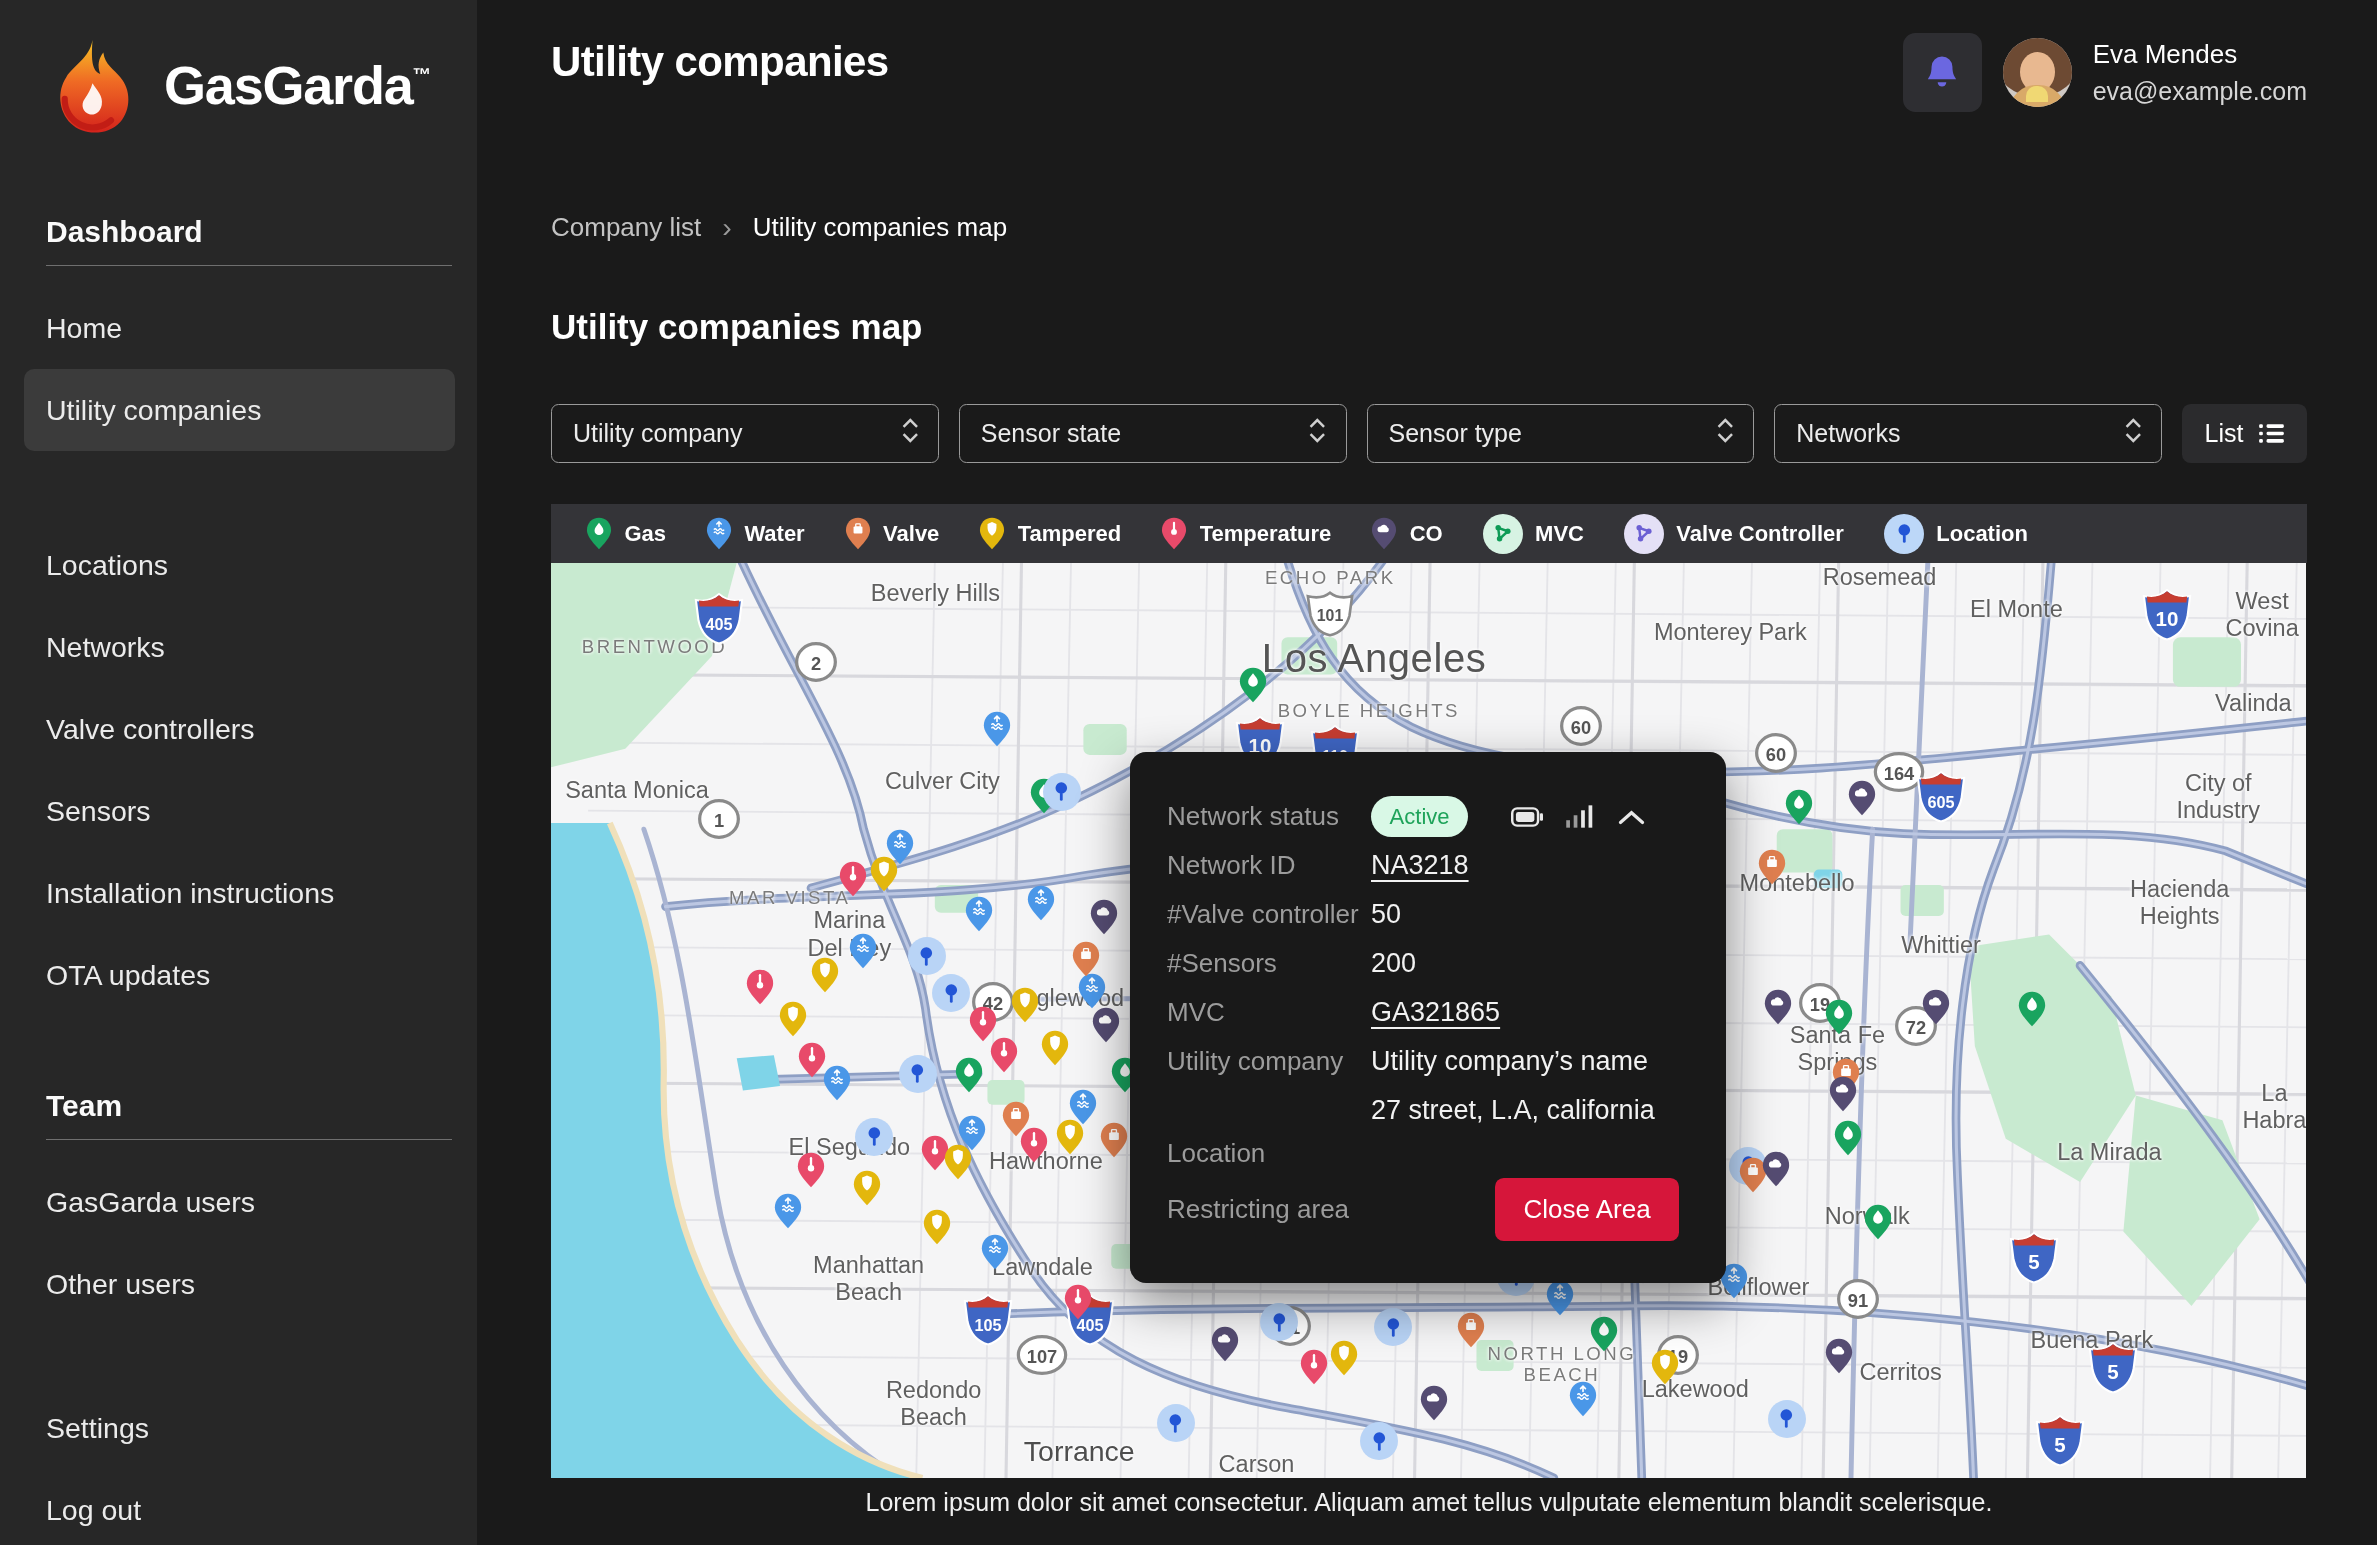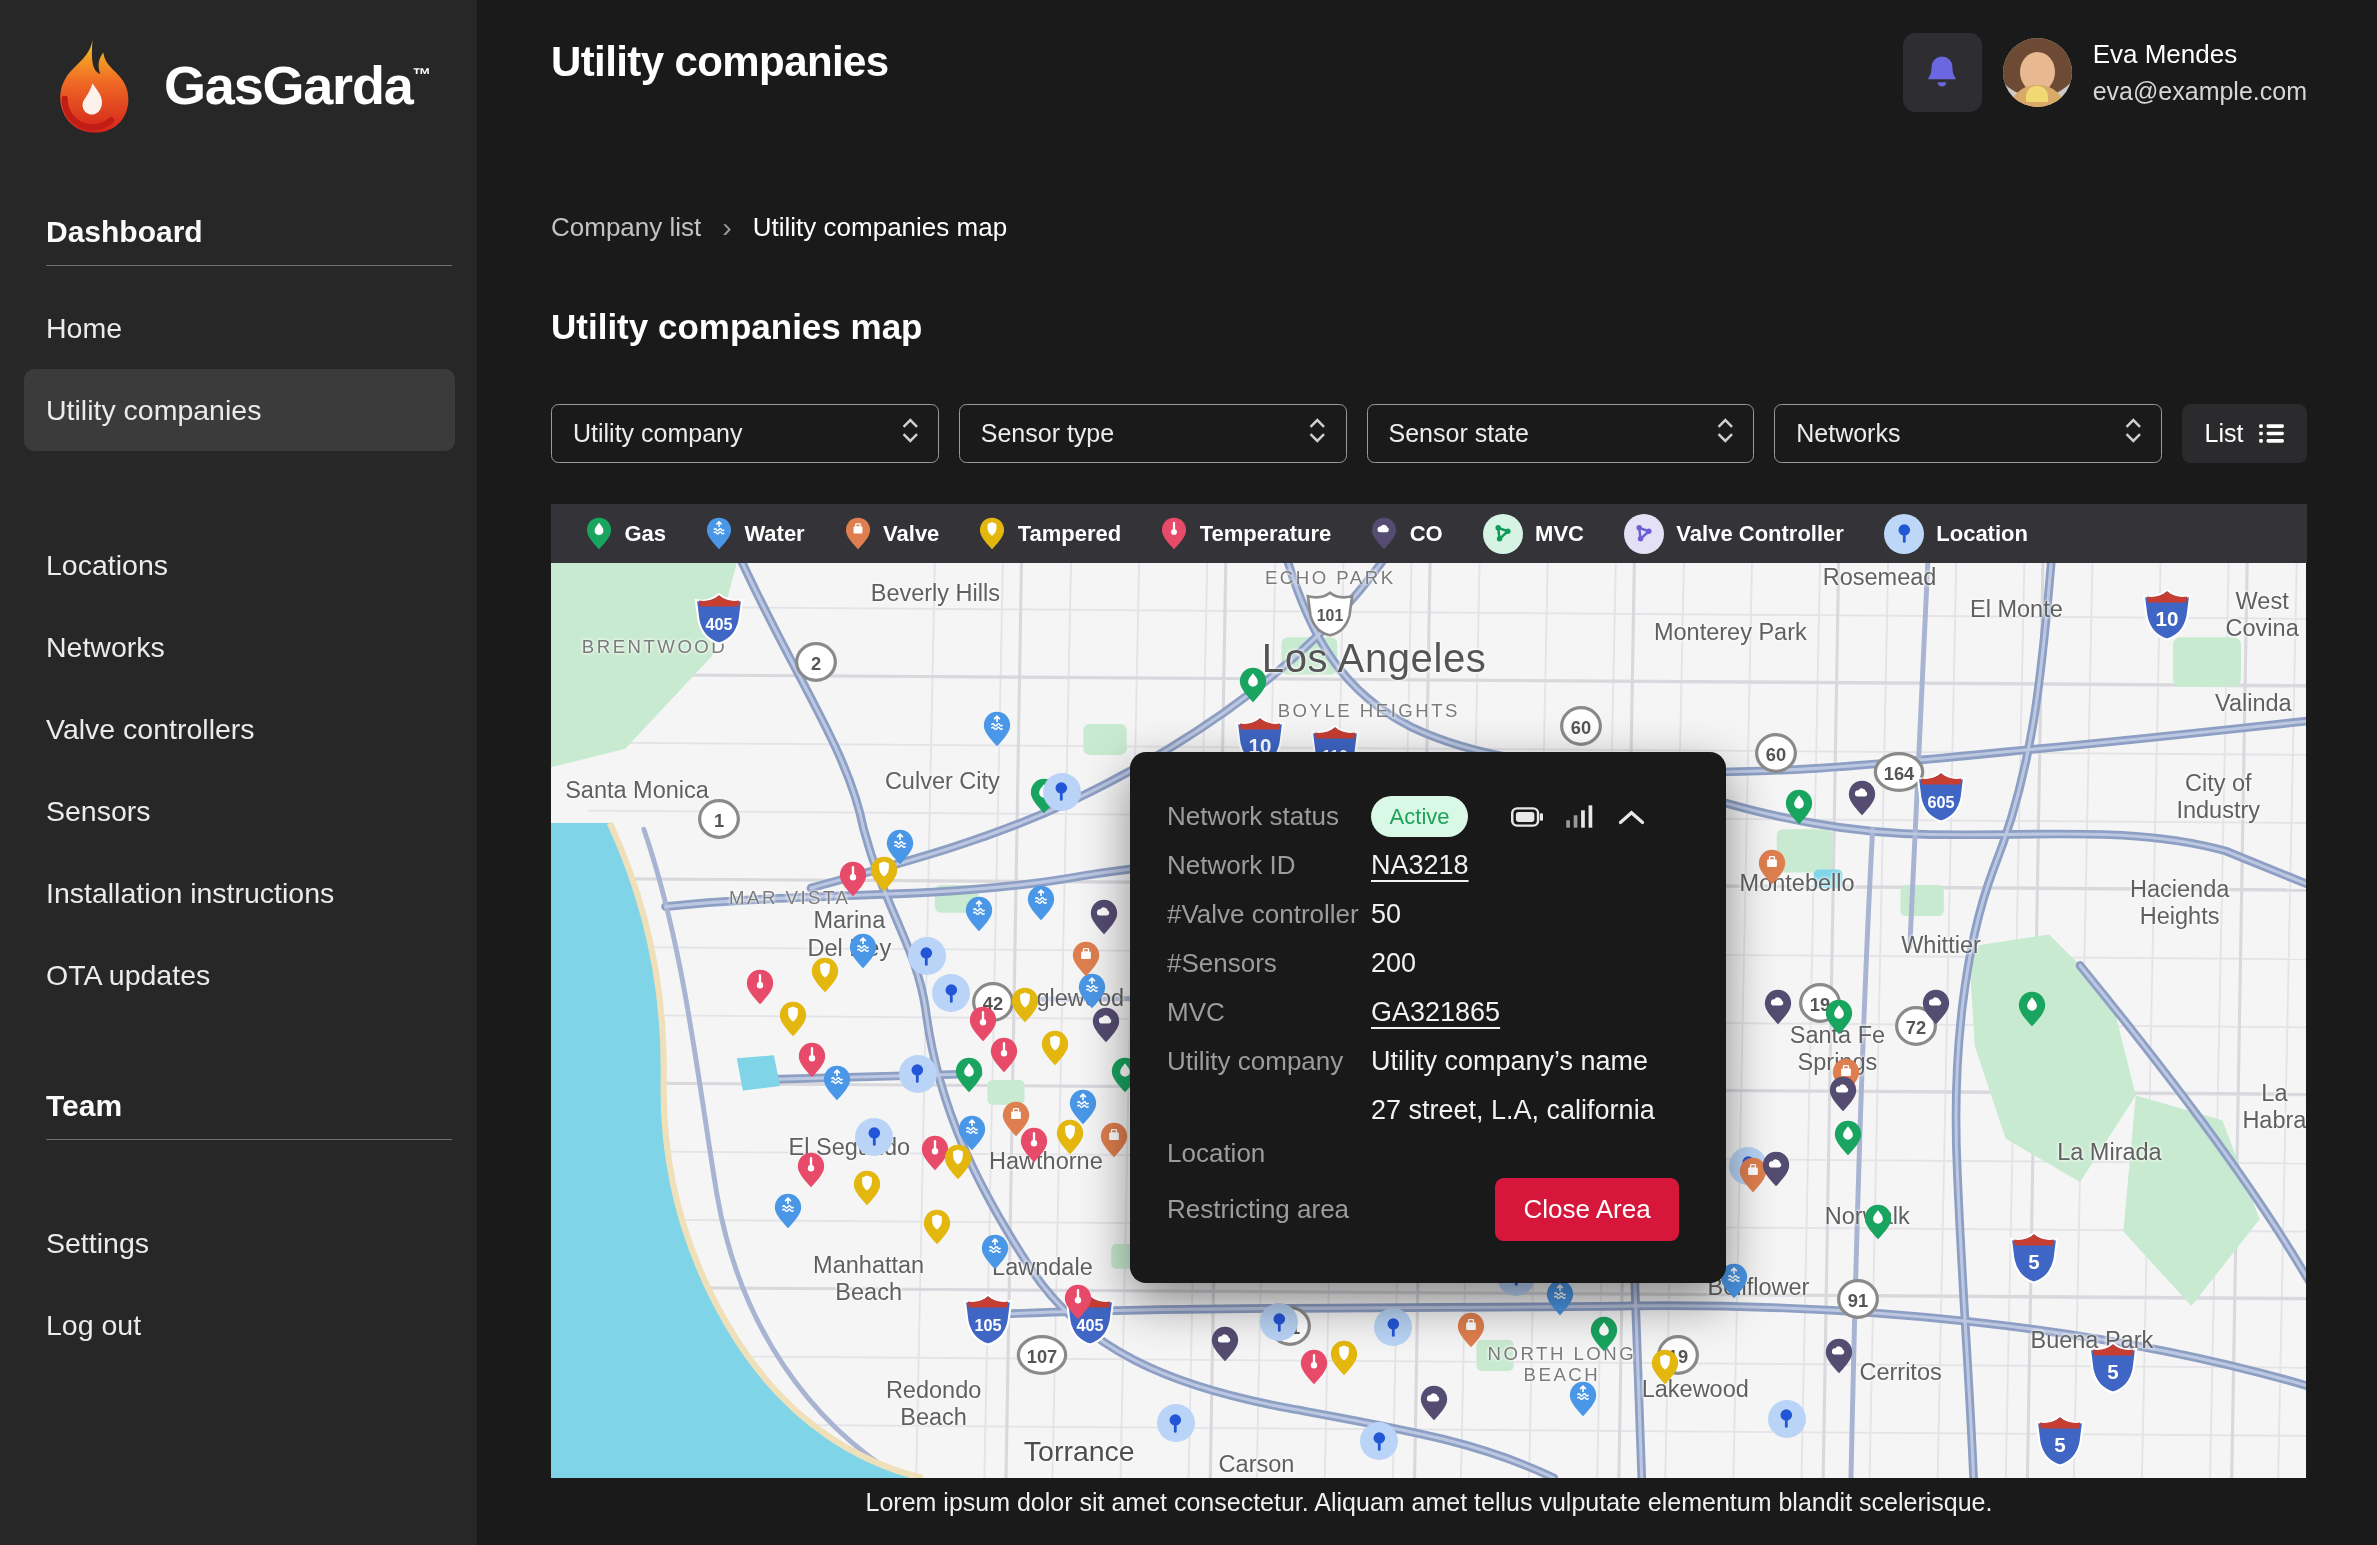--- a/index.html
+++ b/index.html
@@ -129,20 +129,24 @@
           <div class="side-item">Locations</div>
           <div class="side-item">Networks</div>
           <div class="side-item">Valve controllers</div>
           <div class="side-item">Sensors</div>
           <div class="side-item">Installation instructions</div>
           <div class="side-item">OTA updates</div>
         </div>
       </div>
       <div class="side-section">
         <div class="side-heading">Team</div>
+        <div class="side-items">
+          <div class="side-item">GasGarda users</div>
+          <div class="side-item">Other users</div>
+        </div>
       </div>
     </div>
   <div class="side-foot" id="sidebar-footer">
       <div class="side-item">Settings</div>
       <div class="side-item">Log out</div>
     </div>
 </div>
 
 <div class="main">
   <div class="topbar">
@@ -178,28 +182,28 @@
   <div class="filters" id="filters">
 
     <div class="select">
         <span>Utility company</span>
         <span><svg width="18.6" height="27" viewBox="0 0 15 22">
             <path d="M2,8 L7.5,2.5 L13,8" fill="none" stroke="#cfcfcf" stroke-width="2"></path>
             <path d="M2,14 L7.5,19.5 L13,14" fill="none" stroke="#cfcfcf" stroke-width="2"></path>
           </svg></span>
       </div>
       <div class="select">
-        <span>Sensor type</span>
+        <span>Sensor state</span>
         <span><svg width="18.6" height="27" viewBox="0 0 15 22">
             <path d="M2,8 L7.5,2.5 L13,8" fill="none" stroke="#cfcfcf" stroke-width="2"></path>
             <path d="M2,14 L7.5,19.5 L13,14" fill="none" stroke="#cfcfcf" stroke-width="2"></path>
           </svg></span>
       </div>
       <div class="select">
-        <span>Sensor state</span>
+        <span>Sensor type</span>
         <span><svg width="18.6" height="27" viewBox="0 0 15 22">
             <path d="M2,8 L7.5,2.5 L13,8" fill="none" stroke="#cfcfcf" stroke-width="2"></path>
             <path d="M2,14 L7.5,19.5 L13,14" fill="none" stroke="#cfcfcf" stroke-width="2"></path>
           </svg></span>
       </div>
       <div class="select">
         <span>Networks</span>
         <span><svg width="18.6" height="27" viewBox="0 0 15 22">
             <path d="M2,8 L7.5,2.5 L13,8" fill="none" stroke="#cfcfcf" stroke-width="2"></path>
             <path d="M2,14 L7.5,19.5 L13,14" fill="none" stroke="#cfcfcf" stroke-width="2"></path>

